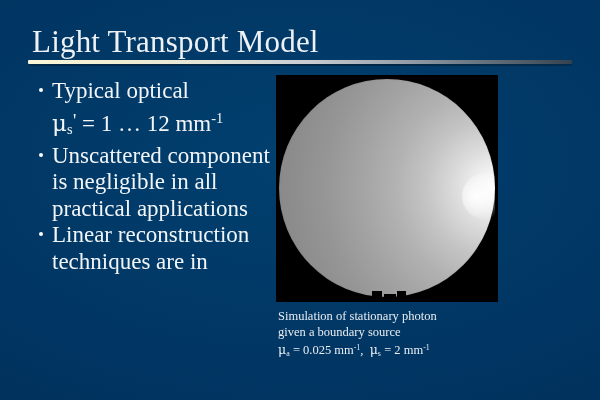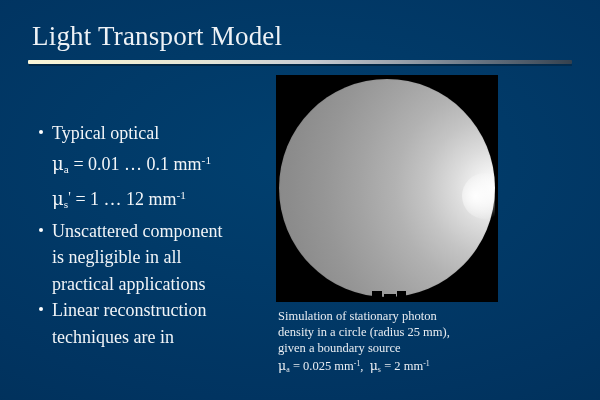--- a/index.html
+++ b/index.html
@@ -15,22 +15,22 @@
     background: #013563;
     background-image: radial-gradient(ellipse 130% 110% at 50% 40%, #01406f 0%, #013461 55%, #012b50 100%);
     font-family: "Liberation Serif", "DejaVu Serif", serif;
     -webkit-font-smoothing: antialiased;
   }
 
   
   .title {
     position: absolute;
     left: 32px;
-    top: 19px;
-    font-size: 27px;
+    top: 25px;
+    font-size: 31px;
     line-height: 34px;
     color: #eef2f6;
     letter-spacing: 0.2px;
     white-space: nowrap;
   }
   .title-rule {
     position: absolute;
     left: 28px;
     top: 60px;
     width: 544px;
@@ -55,23 +55,22 @@
     background: linear-gradient(to right, rgba(0,0,0,0.28) 0%, rgba(0,0,0,0.35) 60%, rgba(0,0,0,0.22) 100%);
   }
 
   
   .bullets {
     position: absolute;
     left: 36px;
     top: 78px;
     width: 232px;
     color: #f2f5f8;
-    font-size: 18px;
+    font-size: 23px;
     line-height: 26.5px;
-    margin-top: 42px;
   }
   .bullet-item {
     position: relative;
     padding-left: 16px;
     margin-bottom: 0px;
   }
   .bullet-item + .bullet-item { margin-top: 0px; }
   .bullet-dot {
     position: absolute;
     left: 3px;
@@ -158,23 +157,20 @@
 
   <div class="title">Light Transport Model</div>
   <div class="title-rule-shadow"></div>
   <div class="title-rule"></div>
 
   <div class="bullets">
 
     <div class="bullet-item">
       <span class="bullet-dot"></span>
       <span class="bullet-line">Typical optical</span>
-      <span class="bullet-line">
-        <span class="mu">μ</span><span class="sub">a</span><span> = 0.01 … 0.1 mm</span><span class="sup">-1</span>
-      </span>
       <span class="bullet-line">
         <span class="mu">μ</span><span class="sub">s</span><span class="prime">'</span><span> = 1 …  12 mm</span><span class="sup">-1</span>
       </span>
     </div>
 
     <div class="bullet-item">
       <span class="bullet-dot"></span>
       <span class="bullet-line">Unscattered component</span>
       <span class="bullet-line">is negligible in all</span>
       <span class="bullet-line">practical applications</span>
@@ -207,21 +203,20 @@
           <rect x="214" y="150" width="4" height="6"></rect>
           <rect x="212" y="164" width="4" height="6"></rect>
           <rect x="208" y="178" width="5" height="6"></rect>
         </g>
       </svg>
     </div>
   </div>
 
   <div class="caption">
     <span class="caption-line">Simulation of stationary photon</span>
-    <span class="caption-line">density in a circle (radius 25 mm),</span>
     <span class="caption-line">given a boundary source</span>
     <span class="caption-params">
       <span class="mu">μ</span><span class="sub">a</span><span> = 0.025 mm</span><span class="sup">-1</span><span>,</span>&nbsp;
       <span class="mu">μ</span><span class="sub">s</span><span> = 2 mm</span><span class="sup">-1</span>
     </span>
   </div>
 
 </div>
 
 </body></html>

